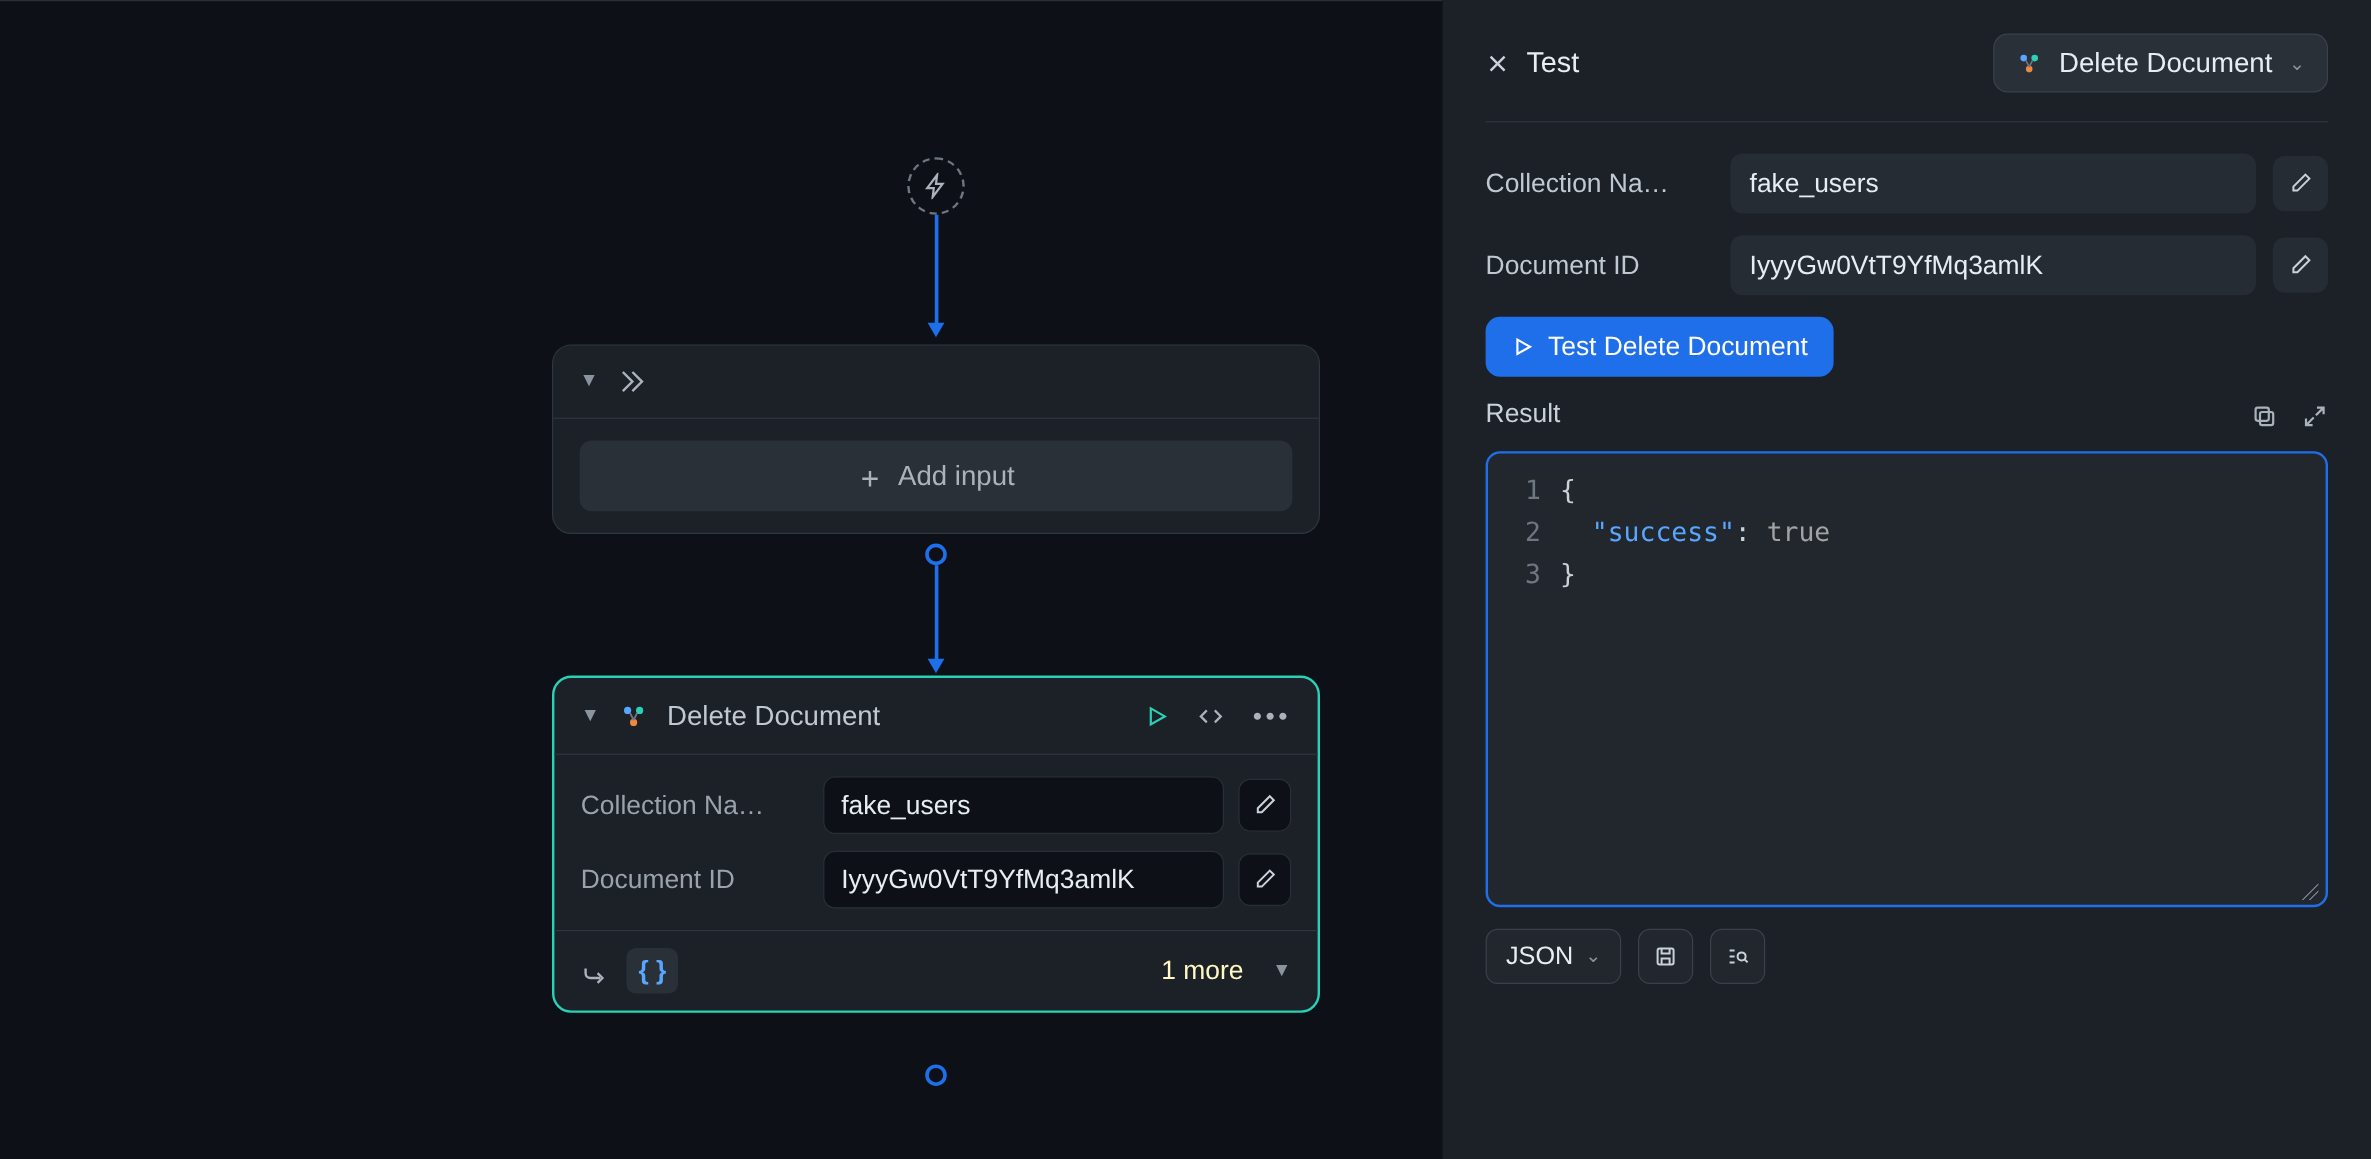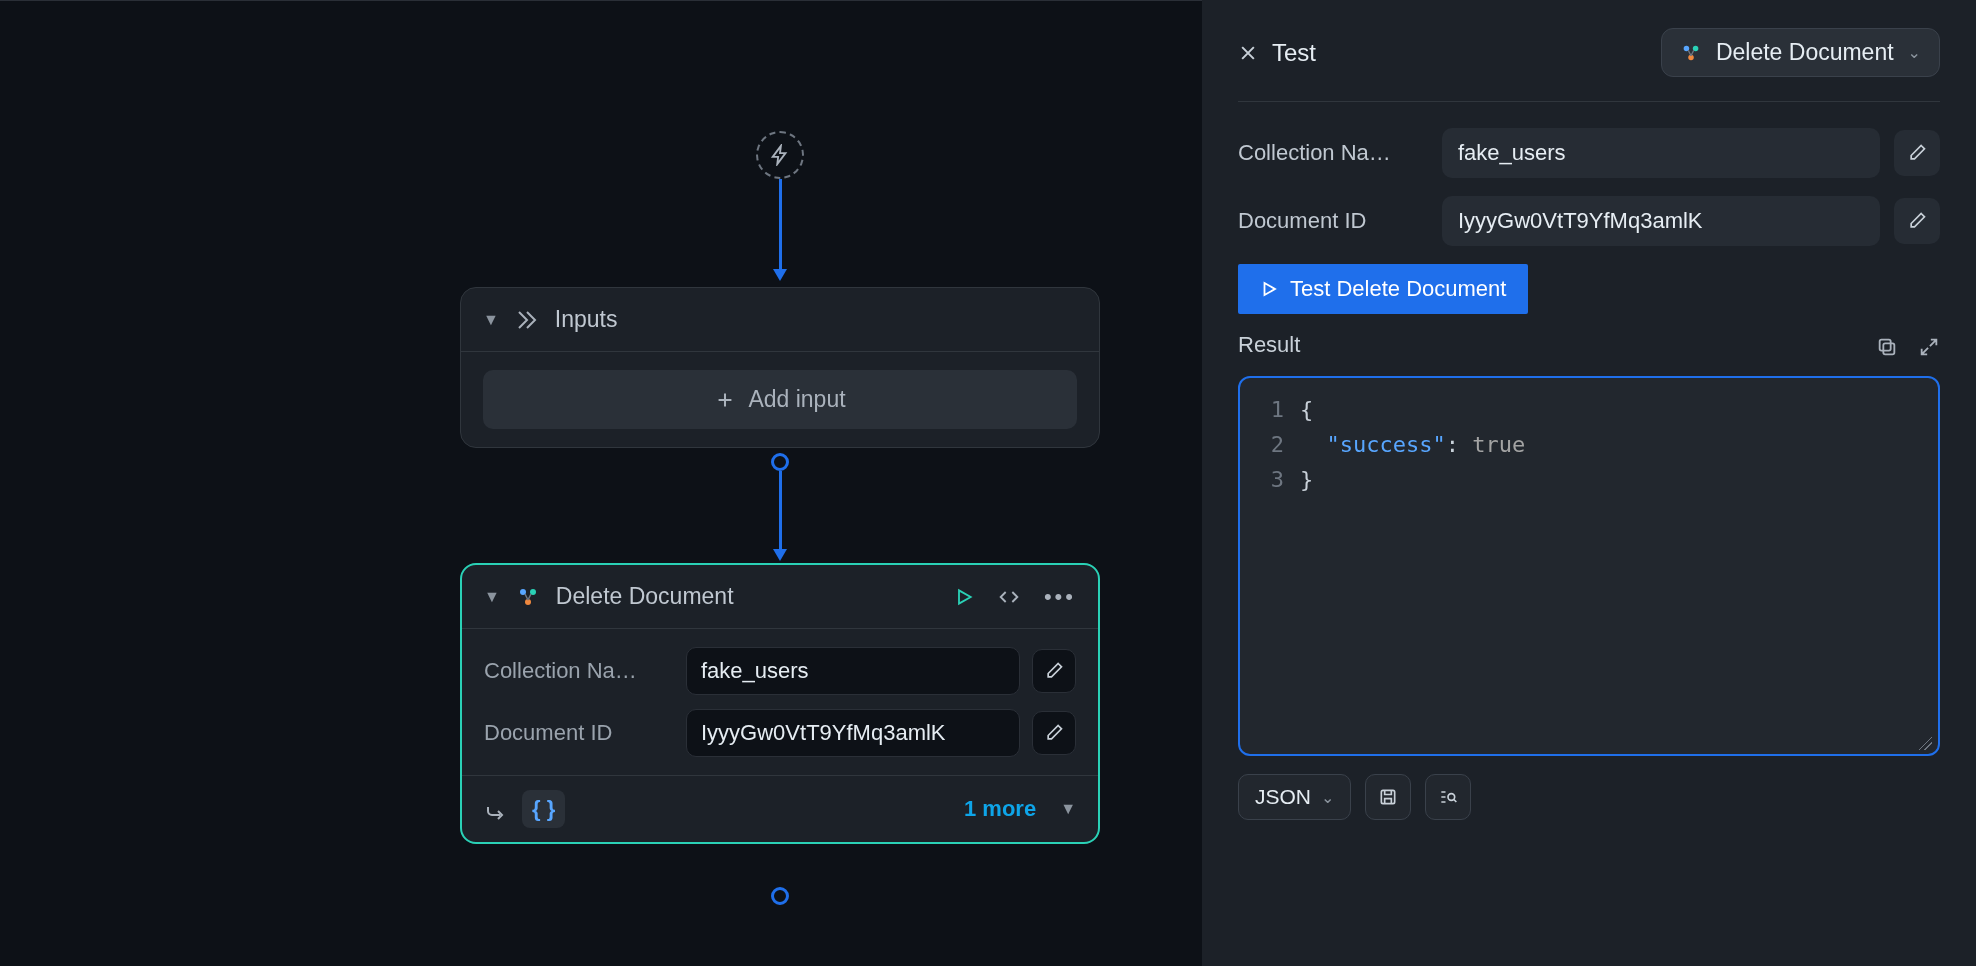--- a/index.html
+++ b/index.html
@@ -78,21 +78,21 @@
 }
 .node-header .title { flex: 1; color: #c0c8d1; }
 .node-header .actions { display: flex; gap: 22px; align-items: center; }
 .node-header .actions span { cursor: pointer; }
 .chevron { color: #8b949e; font-size: 16px; }
 .node-body { padding: 18px 22px; display:flex; flex-direction:column; gap: 14px; }
 .add-input {
   background: #2a3038;
   border-radius: 10px;
   padding: 16px;
-  display: flex; align-items:center; justify-content:center; gap:12px;
+  display: flex; align-items:flex-end; justify-content:center; gap:12px;
   font-size: 23px; color: #aab2bc;
   cursor: pointer;
 }
 .field-row {
   display: flex; align-items: center; gap: 12px; font-size: 22px;
 }
 .field-row .label { width: 190px; color: #9aa3ad; white-space: nowrap; overflow:hidden; text-overflow:ellipsis; }
 .field-row .value {
   flex: 1;
   background: #0d1117;
@@ -138,21 +138,21 @@
 }
 .hr { height:1px; background:#30363d; margin: 6px 0 8px; }
 .panel-field { display:flex; align-items:center; gap:14px; font-size: 22px; }
 .panel-field .plabel { width:190px; color:#c0c8d1; white-space:nowrap; overflow:hidden; text-overflow:ellipsis; }
 .panel-field .pvalue { flex:1; background:#262c34; border-radius:10px; padding:12px 16px; color:#e6edf3; }
 .panel-field .edit-btn {
   width:46px; height:46px; background:#262c34; border-radius:10px;
   display:flex; align-items:center; justify-content:center; cursor:pointer;
 }
 .primary-btn {
-  background:#1f6feb; color:#fff; border:none; border-radius:2px;
+  background:#1f6feb; color:#fff; border:none; border-radius:12px;
   padding: 12px 22px; font-size:22px; display:inline-flex; align-items:center; gap:12px;
   cursor:pointer; width:fit-content;
 }
 .result-header { display:flex; align-items:flex-end; font-size:22px; color:#c9d1d9; }
 .result-header .spacer2 { flex:1; }
 .result-header .ricon { margin-left:20px; cursor:pointer; color:#aab2bc; }
 .code-box {
   border: 2px solid #1f6feb;
   border-radius: 12px;
   background: #22272e;
@@ -201,21 +201,20 @@
 
   <div class="node-card" style="left:460px; top:286px;">
     <div class="node-header">
       <span class="chevron">▼</span>
       <span>
         <svg width="24" height="24" viewBox="0 0 24 24" fill="none" stroke="#aab2bc" stroke-width="2">
             <path d="M4 4l8 8-8 8"></path>
             <path d="M12 4l8 8-8 8"></path>
           </svg>
       </span>
-      <span class="title">Inputs</span>
     </div>
     <div class="node-body">
       <div class="add-input">
         <span>
           <svg width="22" height="22" viewBox="0 0 24 24" fill="none" stroke="currentColor" stroke-width="2.2">
               <path d="M12 5v14M5 12h14"></path>
             </svg>
         </span>
         <span>Add input</span>
       </div>
@@ -274,21 +273,21 @@
     </div>
     <div class="node-footer">
       <span>
         <svg width="24" height="24" viewBox="0 0 24 24" fill="none" stroke="#aab2bc" stroke-width="2">
             <path d="M4 10v4a4 4 0 0 0 4 4h8"></path>
             <path d="M14 14l4 4-4 4"></path>
           </svg>
       </span>
       <span class="json-chip">{ }</span>
       <span class="spacer"></span>
-      <span style="color:#0ea5e9;font-weight:bold;">1 more</span>
+      <span style="color:#fef9c3;">1 more</span>
       <span class="chevron" style="margin-left:10px;">▼</span>
     </div>
   </div>
   <div class="port" style="left:771px; top:886px;"></div>
 
 </div>
 
 <div class="panel">
   <div class="panel-header">
     <span class="close-btn">

